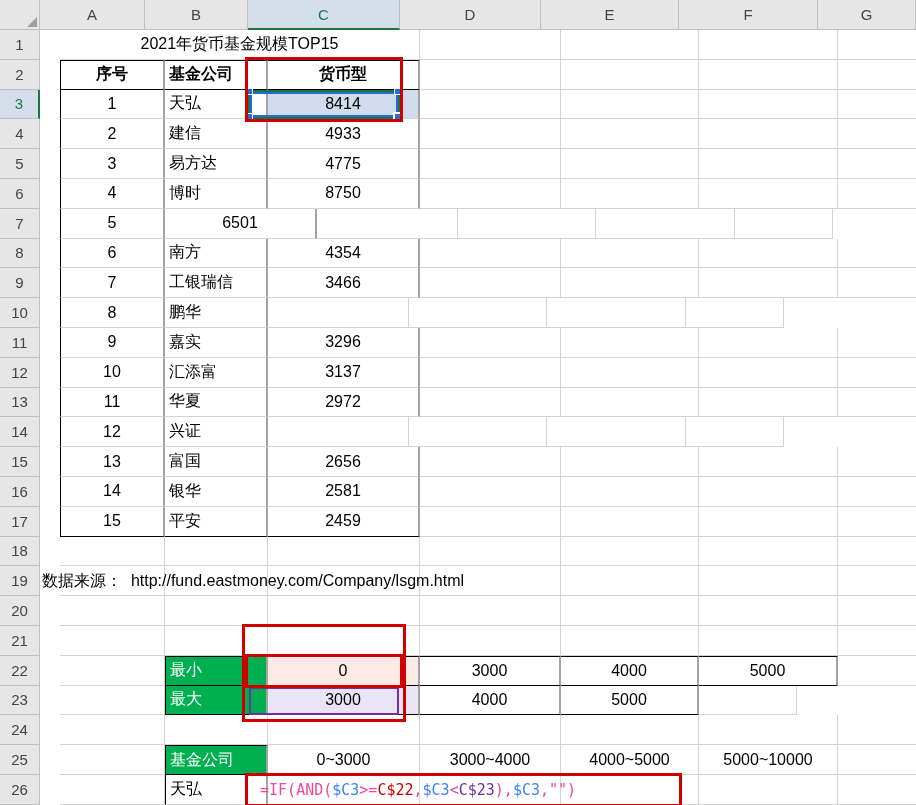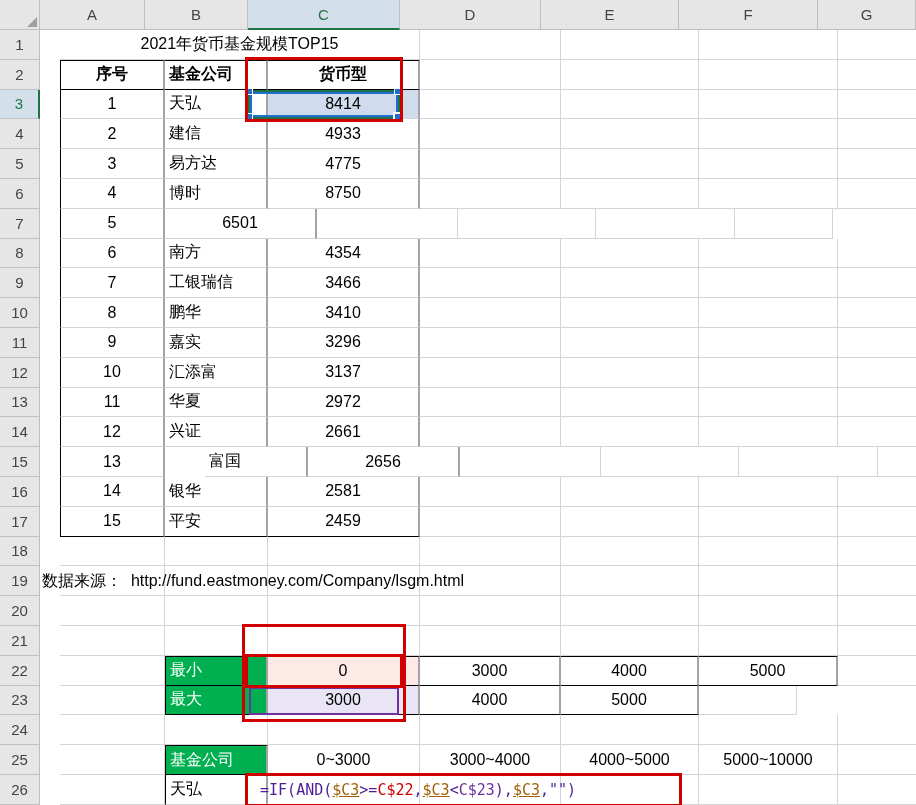--- a/index.html
+++ b/index.html
@@ -69,22 +69,22 @@
   }
   .sel-outline::after {
     content: ""; position: absolute; right: -4px; bottom: -4px;
     width: 7px; height: 7px; background: #217346; border: 1px solid #fff;
   }
   .handle {
     position: absolute; width: 7px; height: 7px; background: #1f6fd1;
     border: 1px solid #fff; z-index: 46;
   }
   .formula-text { font-family: Consolas, monospace; font-size: 15px; padding: 0 6px; }
-  .f-black { color: #4c1d95; }
-  .f-blue  { color: #a16207; text-decoration: underline; }
+  .f-black { color: #ec4899; }
+  .f-blue  { color: #3b82f6; }
   .f-red   { color: #d00000; }
   .f-purple{ color: #7030a0; }
   .overflow-span { position:absolute; white-space:nowrap; display:flex; align-items:center; }
 </style>
 </head>
 <body>
 
 <div class="grid">
   <div class="corner"></div>
   <div class="col-headers" id="col-headers">
@@ -251,23 +251,20 @@
         <div class="cell " style="width: 139px;"></div>
         <div class="cell " style="width: 98px;"></div>
       </div>
       <div class="row">
         <div class="cell center b-left b-right" style="width: 105px;">
           <span>8</span>
         </div>
         <div class="cell left b-right" style="width: 103px;">
           <span>鹏华</span>
         </div>
-        <div class="cell center b-right" style="width: 152px;">
-          <span>3410</span>
-        </div>
         <div class="cell " style="width: 141px;"></div>
         <div class="cell " style="width: 138px;"></div>
         <div class="cell " style="width: 139px;"></div>
         <div class="cell " style="width: 98px;"></div>
       </div>
       <div class="row">
         <div class="cell center b-left b-right" style="width: 105px;">
           <span>9</span>
         </div>
         <div class="cell left b-right" style="width: 103px;">
@@ -311,33 +308,30 @@
         <div class="cell " style="width: 139px;"></div>
         <div class="cell " style="width: 98px;"></div>
       </div>
       <div class="row">
         <div class="cell center b-left b-right" style="width: 105px;">
           <span>12</span>
         </div>
         <div class="cell left b-right" style="width: 103px;">
           <span>兴证</span>
         </div>
-        <div class="cell center b-right" style="width: 152px;">
-          <span>2661</span>
-        </div>
         <div class="cell " style="width: 141px;"></div>
         <div class="cell " style="width: 138px;"></div>
         <div class="cell " style="width: 139px;"></div>
         <div class="cell " style="width: 98px;"></div>
       </div>
       <div class="row">
         <div class="cell center b-left b-right" style="width: 105px;">
           <span>13</span>
         </div>
-        <div class="cell left b-right" style="width: 103px; margin-left: 40px;">
+        <div class="cell left b-right" style="width: 103px;">
           <span>富国</span>
         </div>
         <div class="cell center b-right" style="width: 152px;">
           <span>2656</span>
         </div>
         <div class="cell " style="width: 141px;"></div>
         <div class="cell " style="width: 138px;"></div>
         <div class="cell " style="width: 139px;"></div>
         <div class="cell " style="width: 98px;"></div>
       </div>

